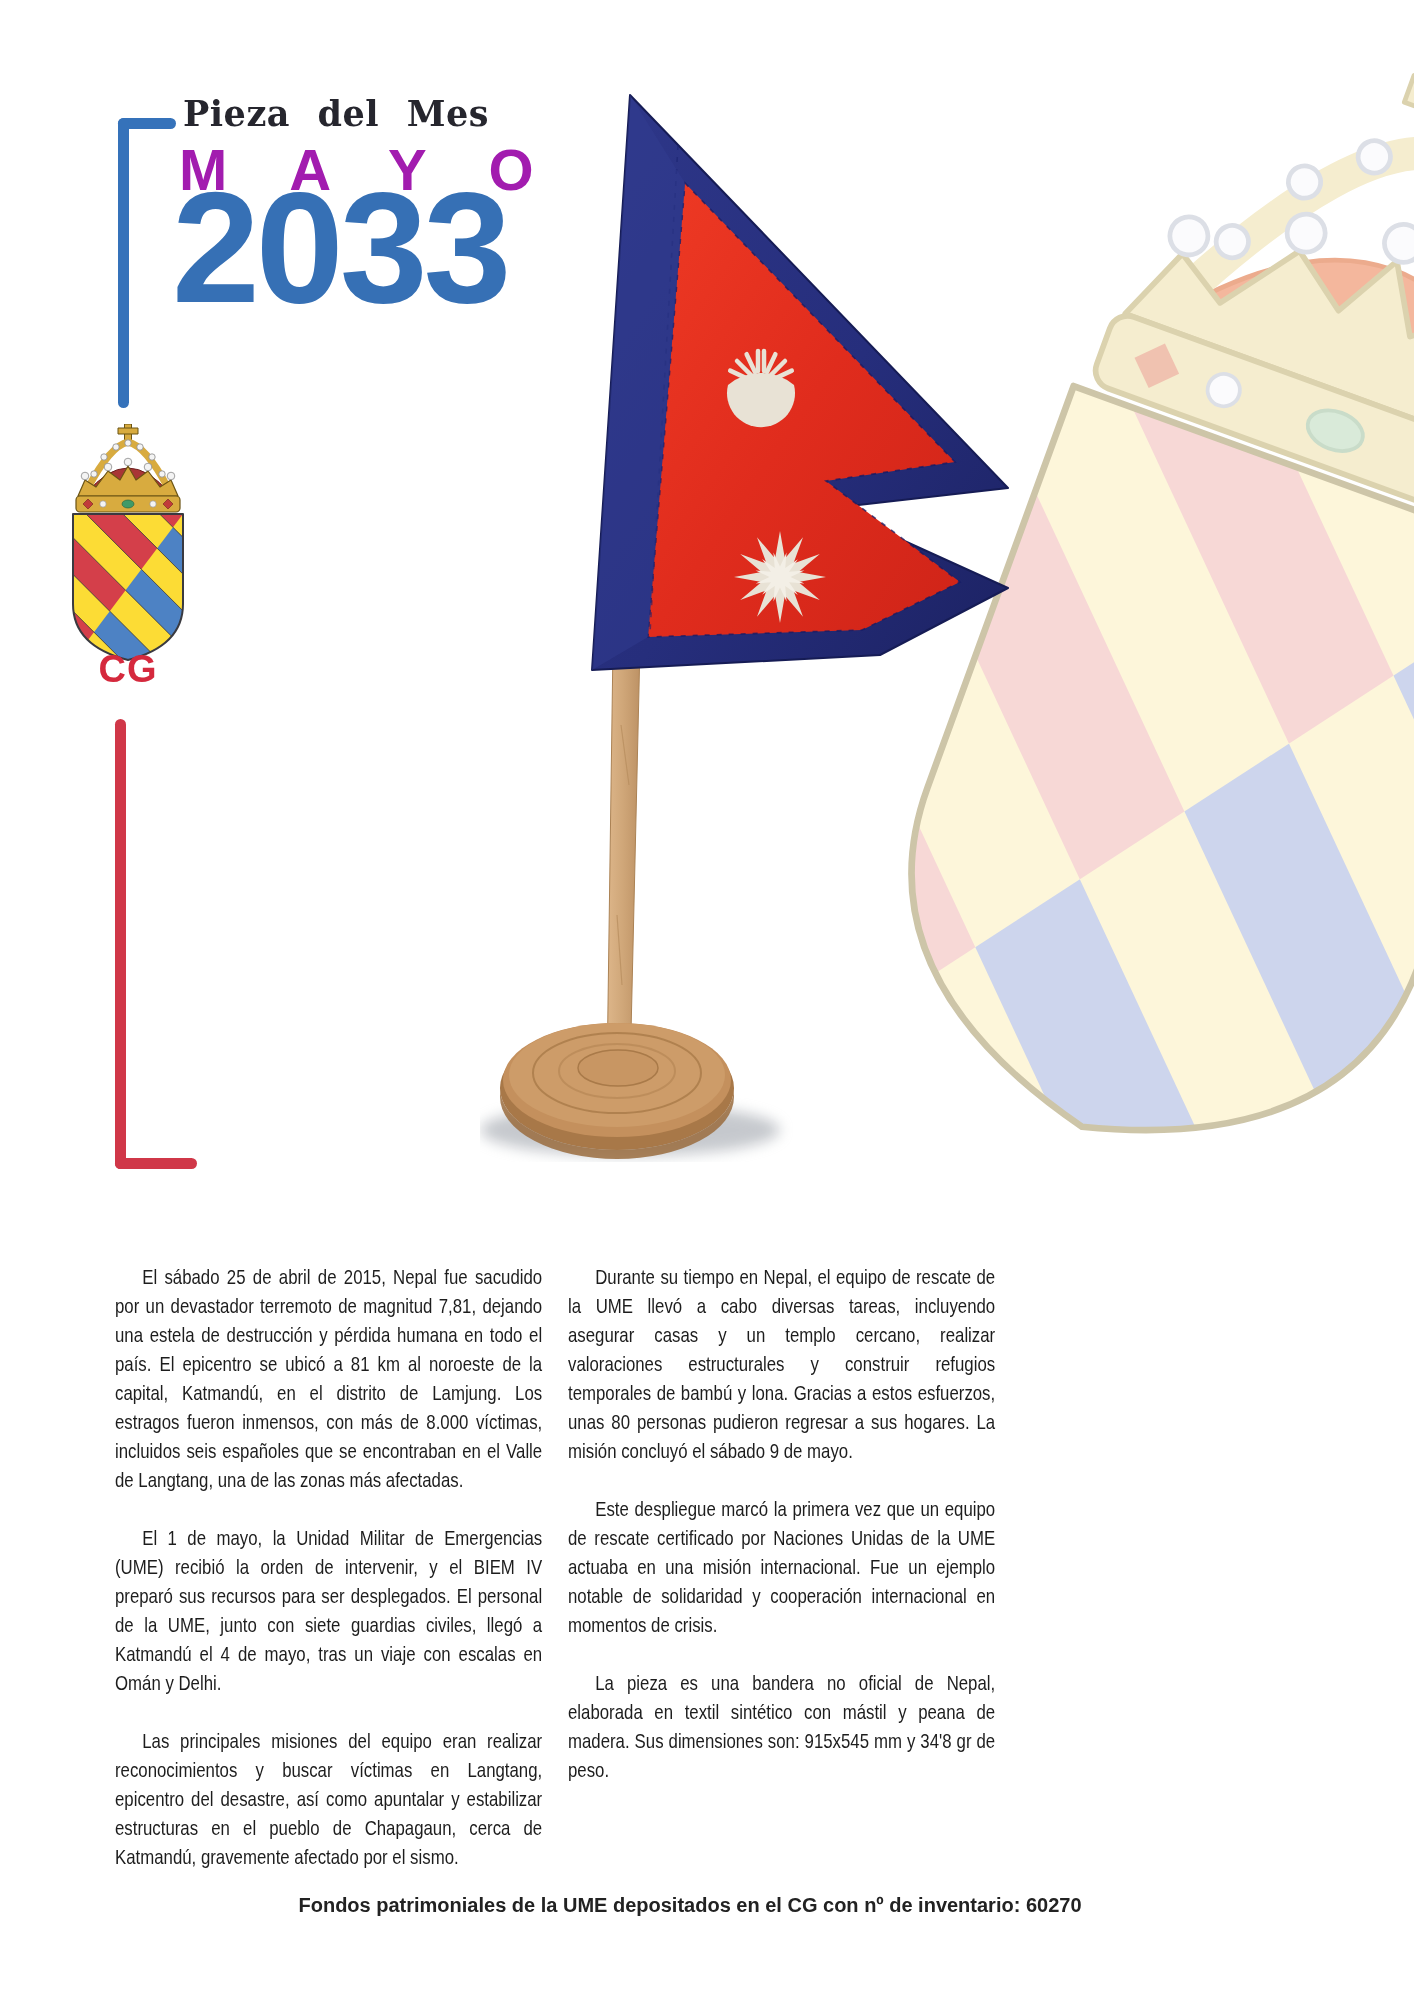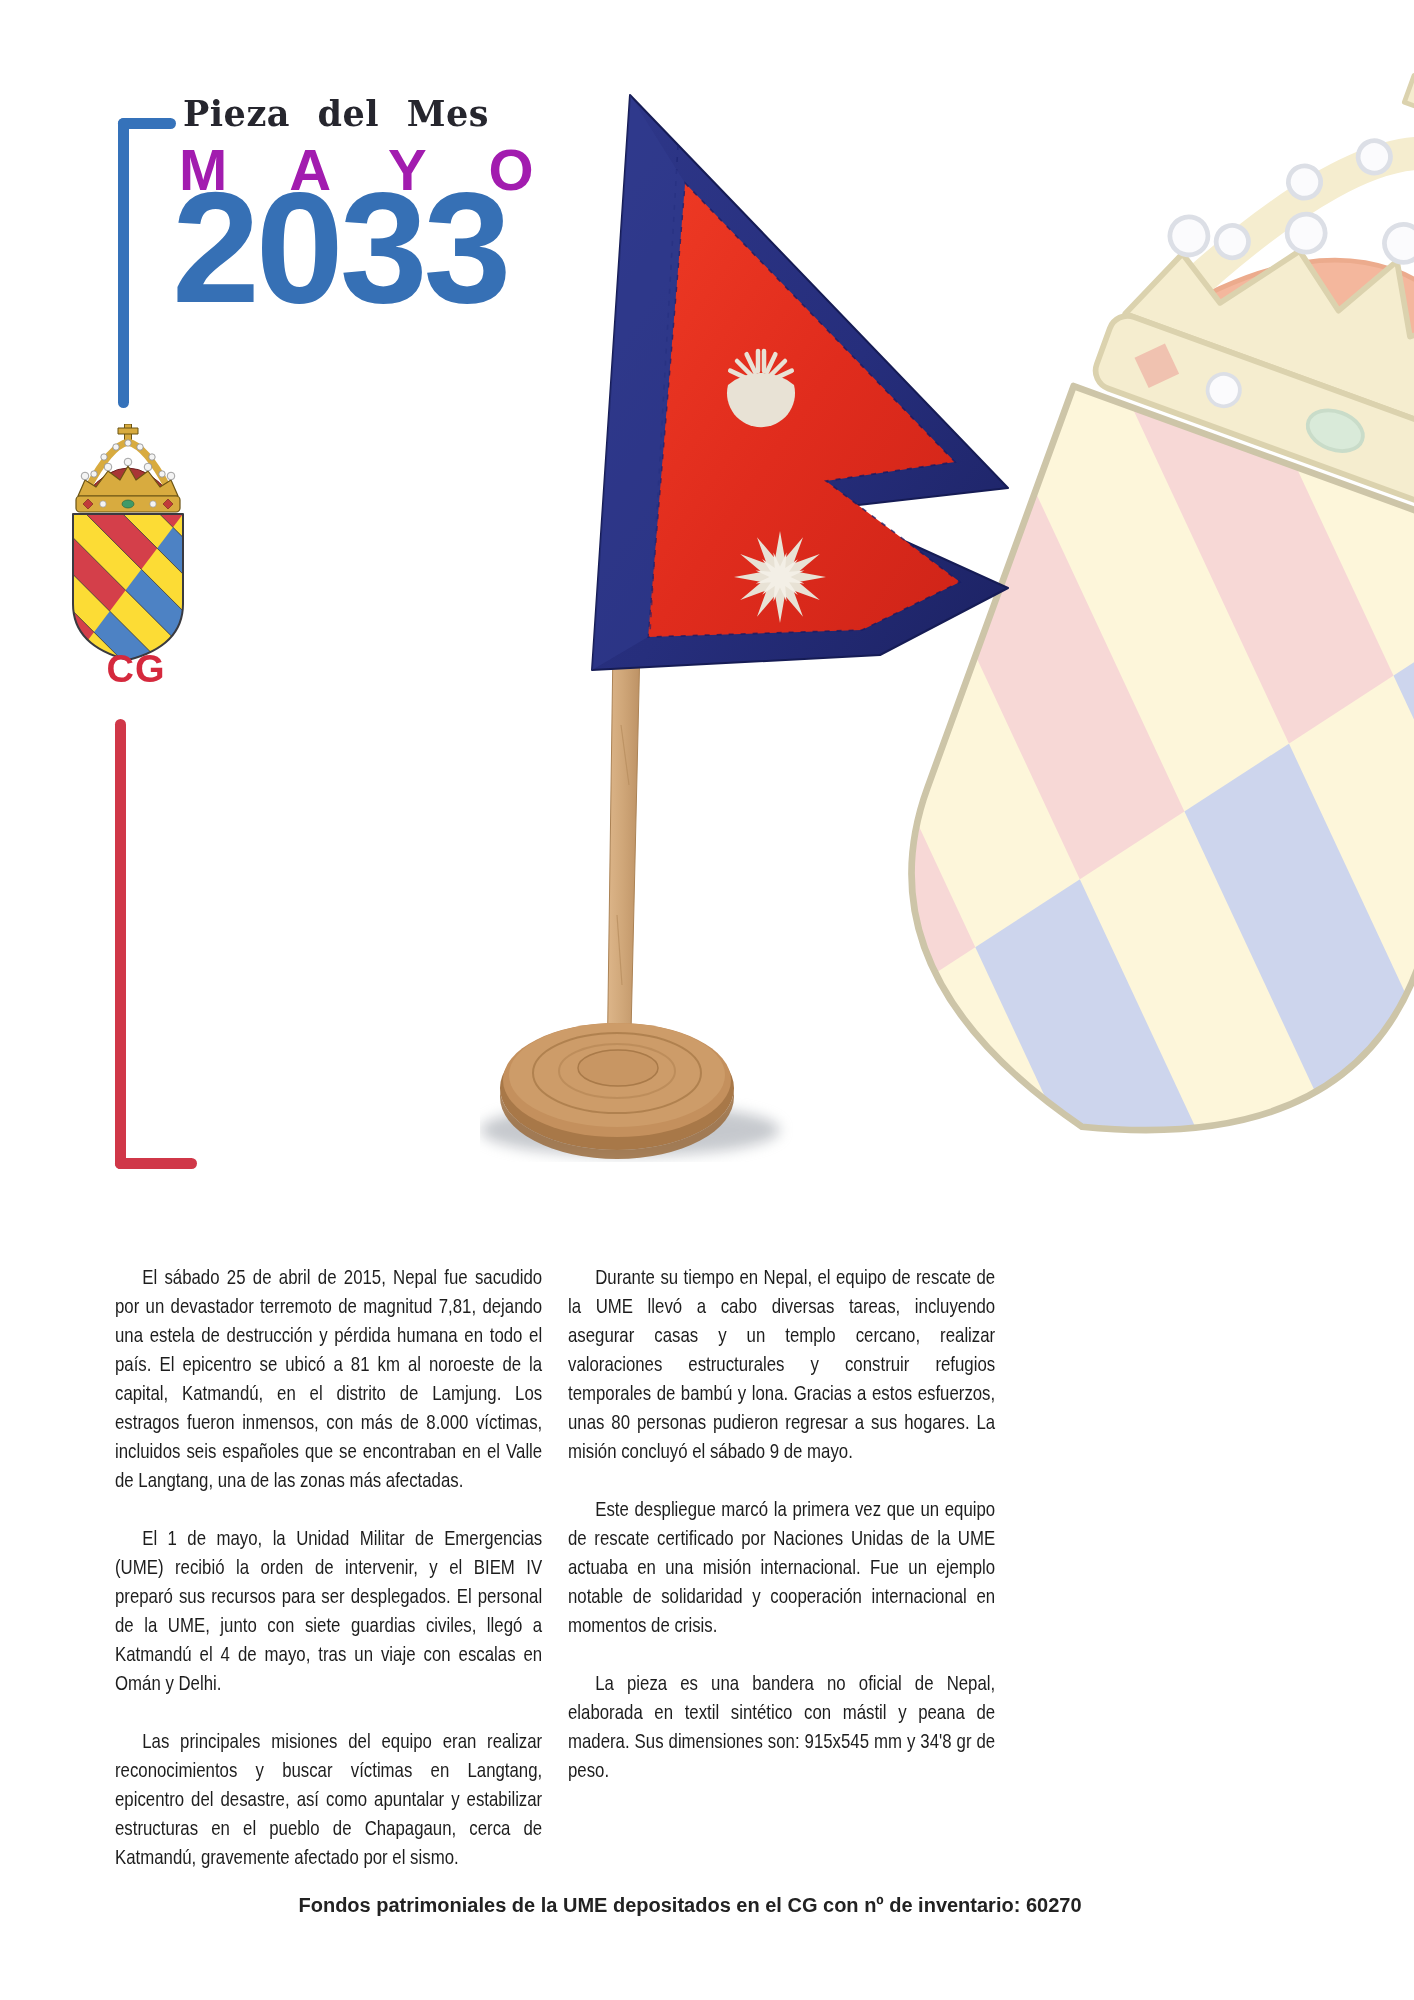--- a/index.html
+++ b/index.html
@@ -10,21 +10,21 @@
   
   .bracket{position:absolute;border-radius:6px;}
   #kicker{left:183px;top:90px;font-family:"DejaVu Serif",serif;font-weight:bold;
           font-size:35px;line-height:48px;letter-spacing:0.5px;word-spacing:15px;color:#26262e;}
   #month{left:179px;top:145px;font-weight:bold;font-size:58px;line-height:50px;
          letter-spacing:62px;color:#a21caf;white-space:nowrap;}
   #year{left:172px;top:168px;font-weight:bold;font-size:158px;line-height:1;
         letter-spacing:-4px;color:#3670b5;white-space:nowrap;}
 
   
-  #cg-label{left:86px;top:648px;width:100px;text-align:center;font-weight:bold;
+  #cg-label{left:78px;top:648px;width:100px;text-align:center;font-weight:bold;
             font-size:38px;color:#d5293d;letter-spacing:1px;}
 
   
   #artifact-title{left:0;top:1172px;width:1330px;text-align:center;
      font-family:"DejaVu Serif",serif;font-weight:bold;font-size:54px;color:#1f1f1f;}
 
   
   .col{position:absolute;top:1262px;width:534px;transform:scaleX(0.80);
        transform-origin:left top;color:#1d1d1d;font-size:21px;line-height:29px;
        text-align:justify;letter-spacing:0px;}

